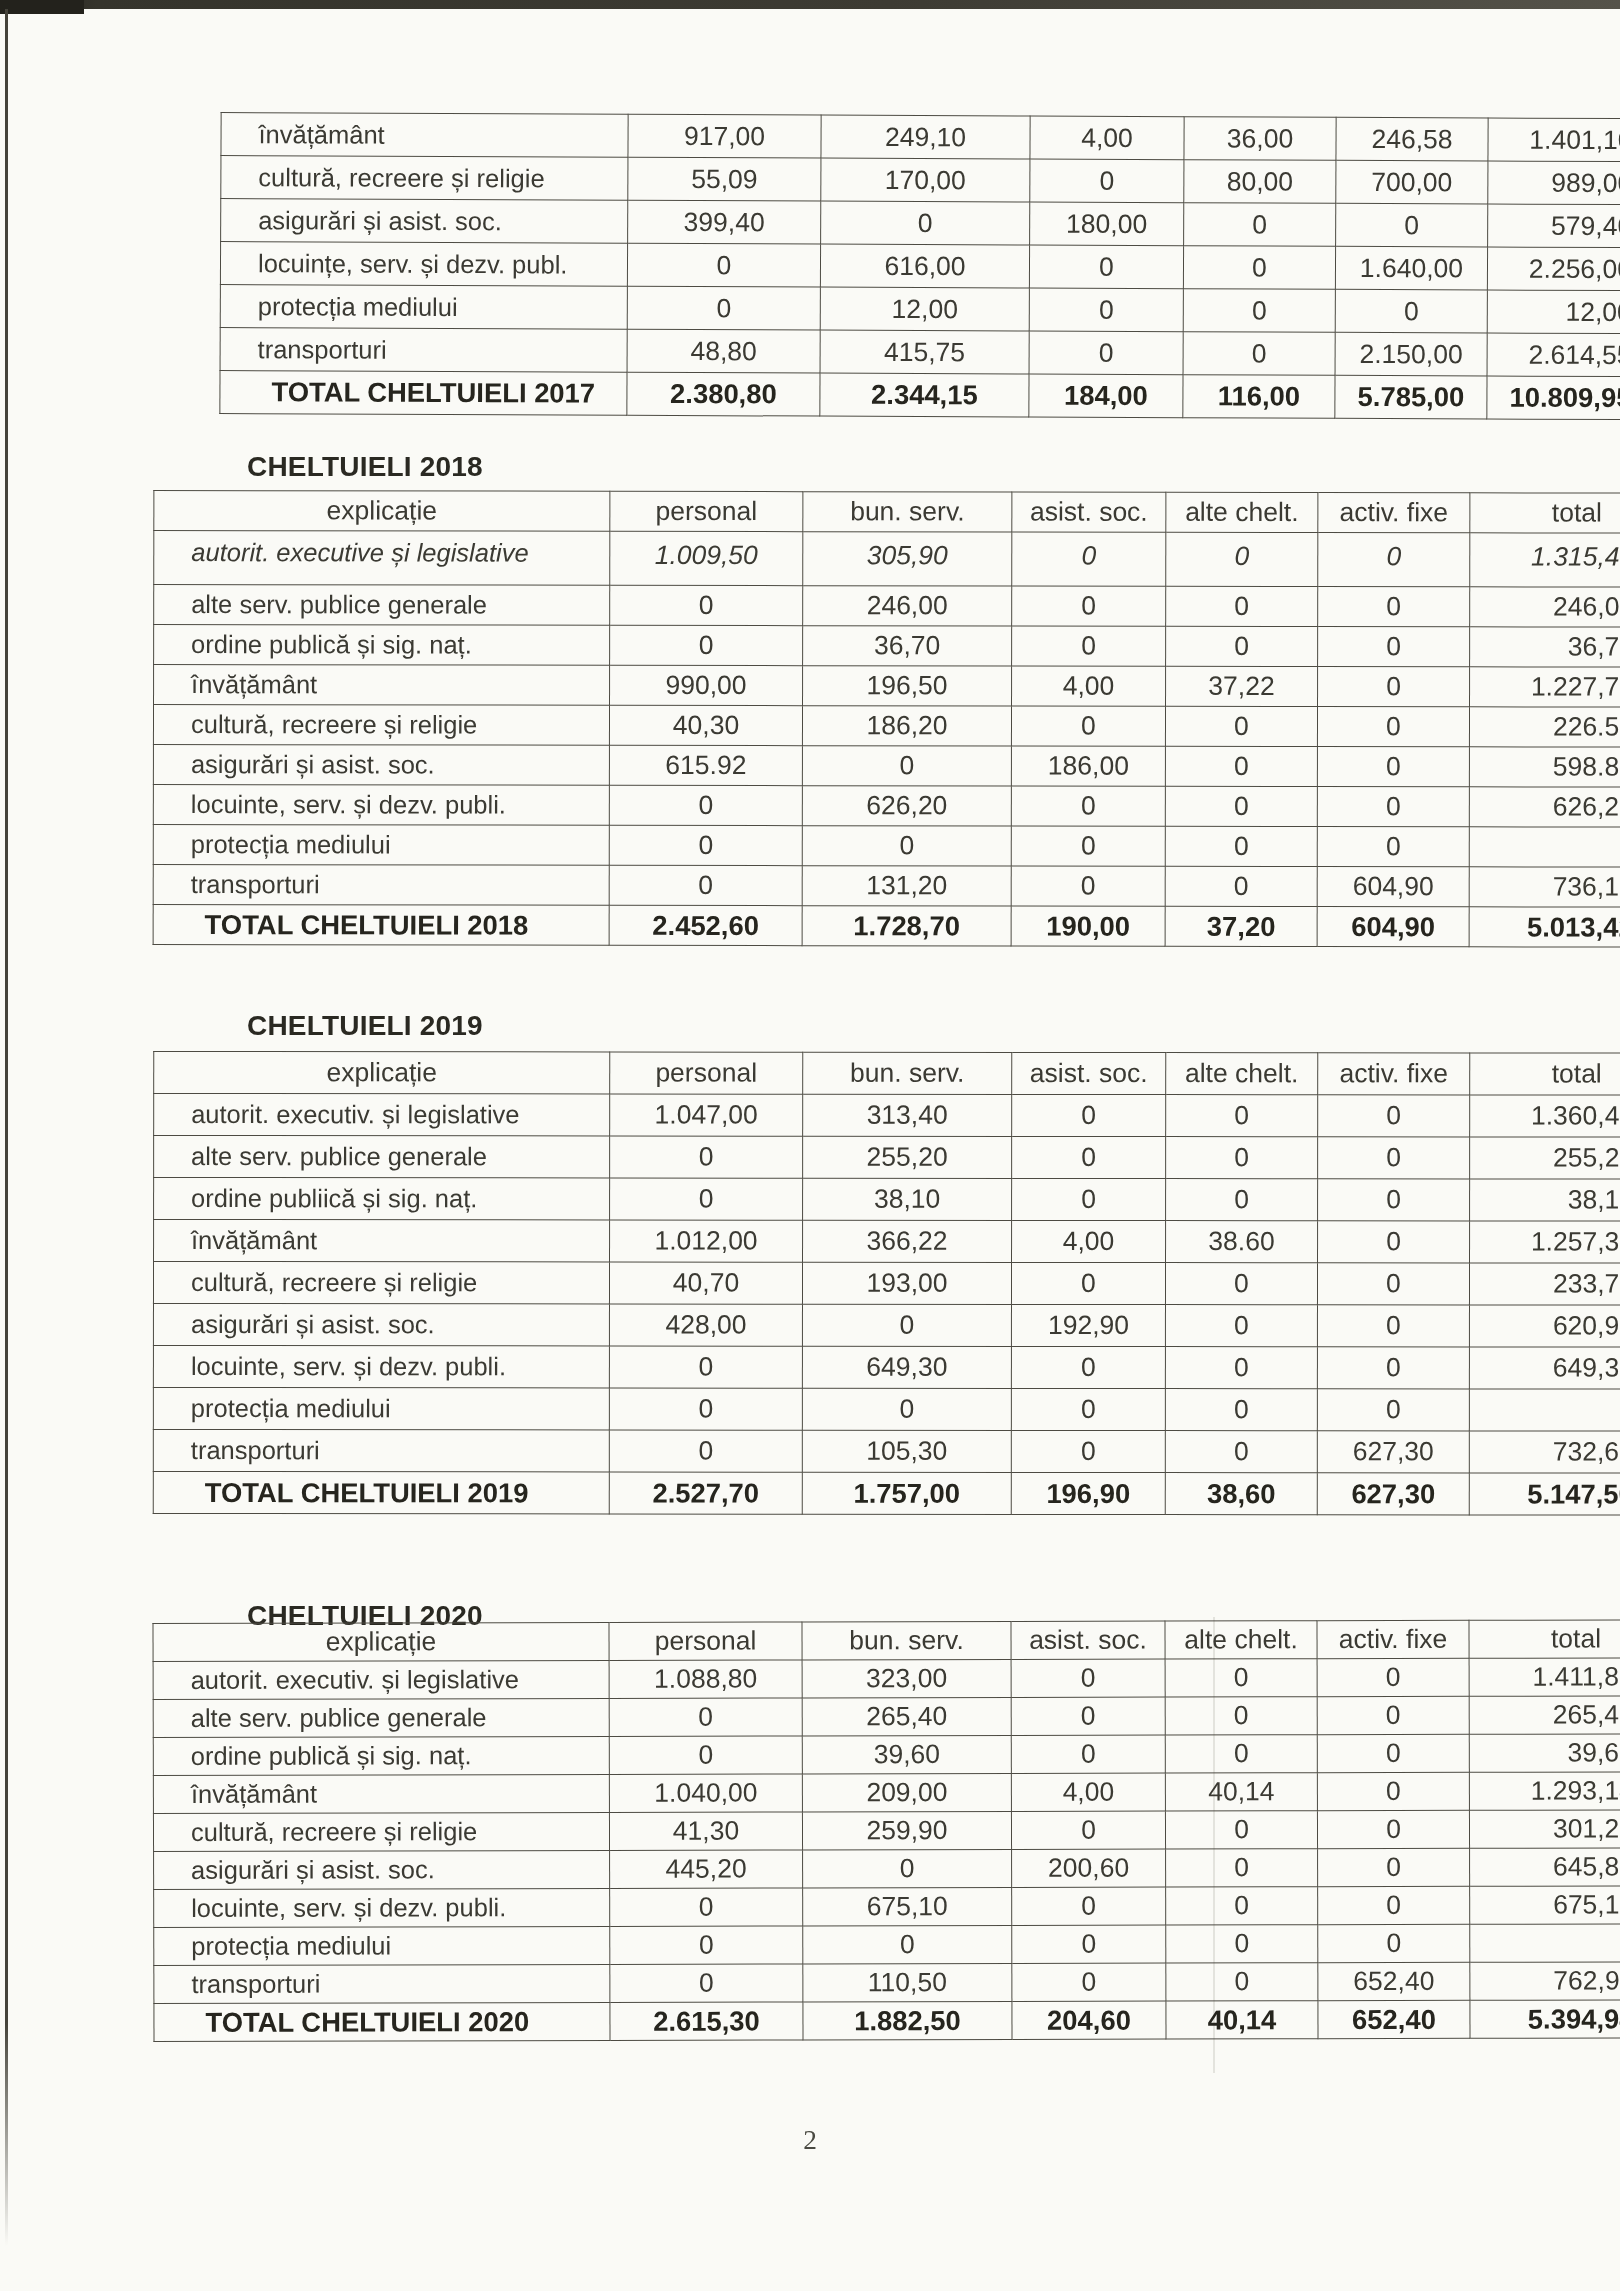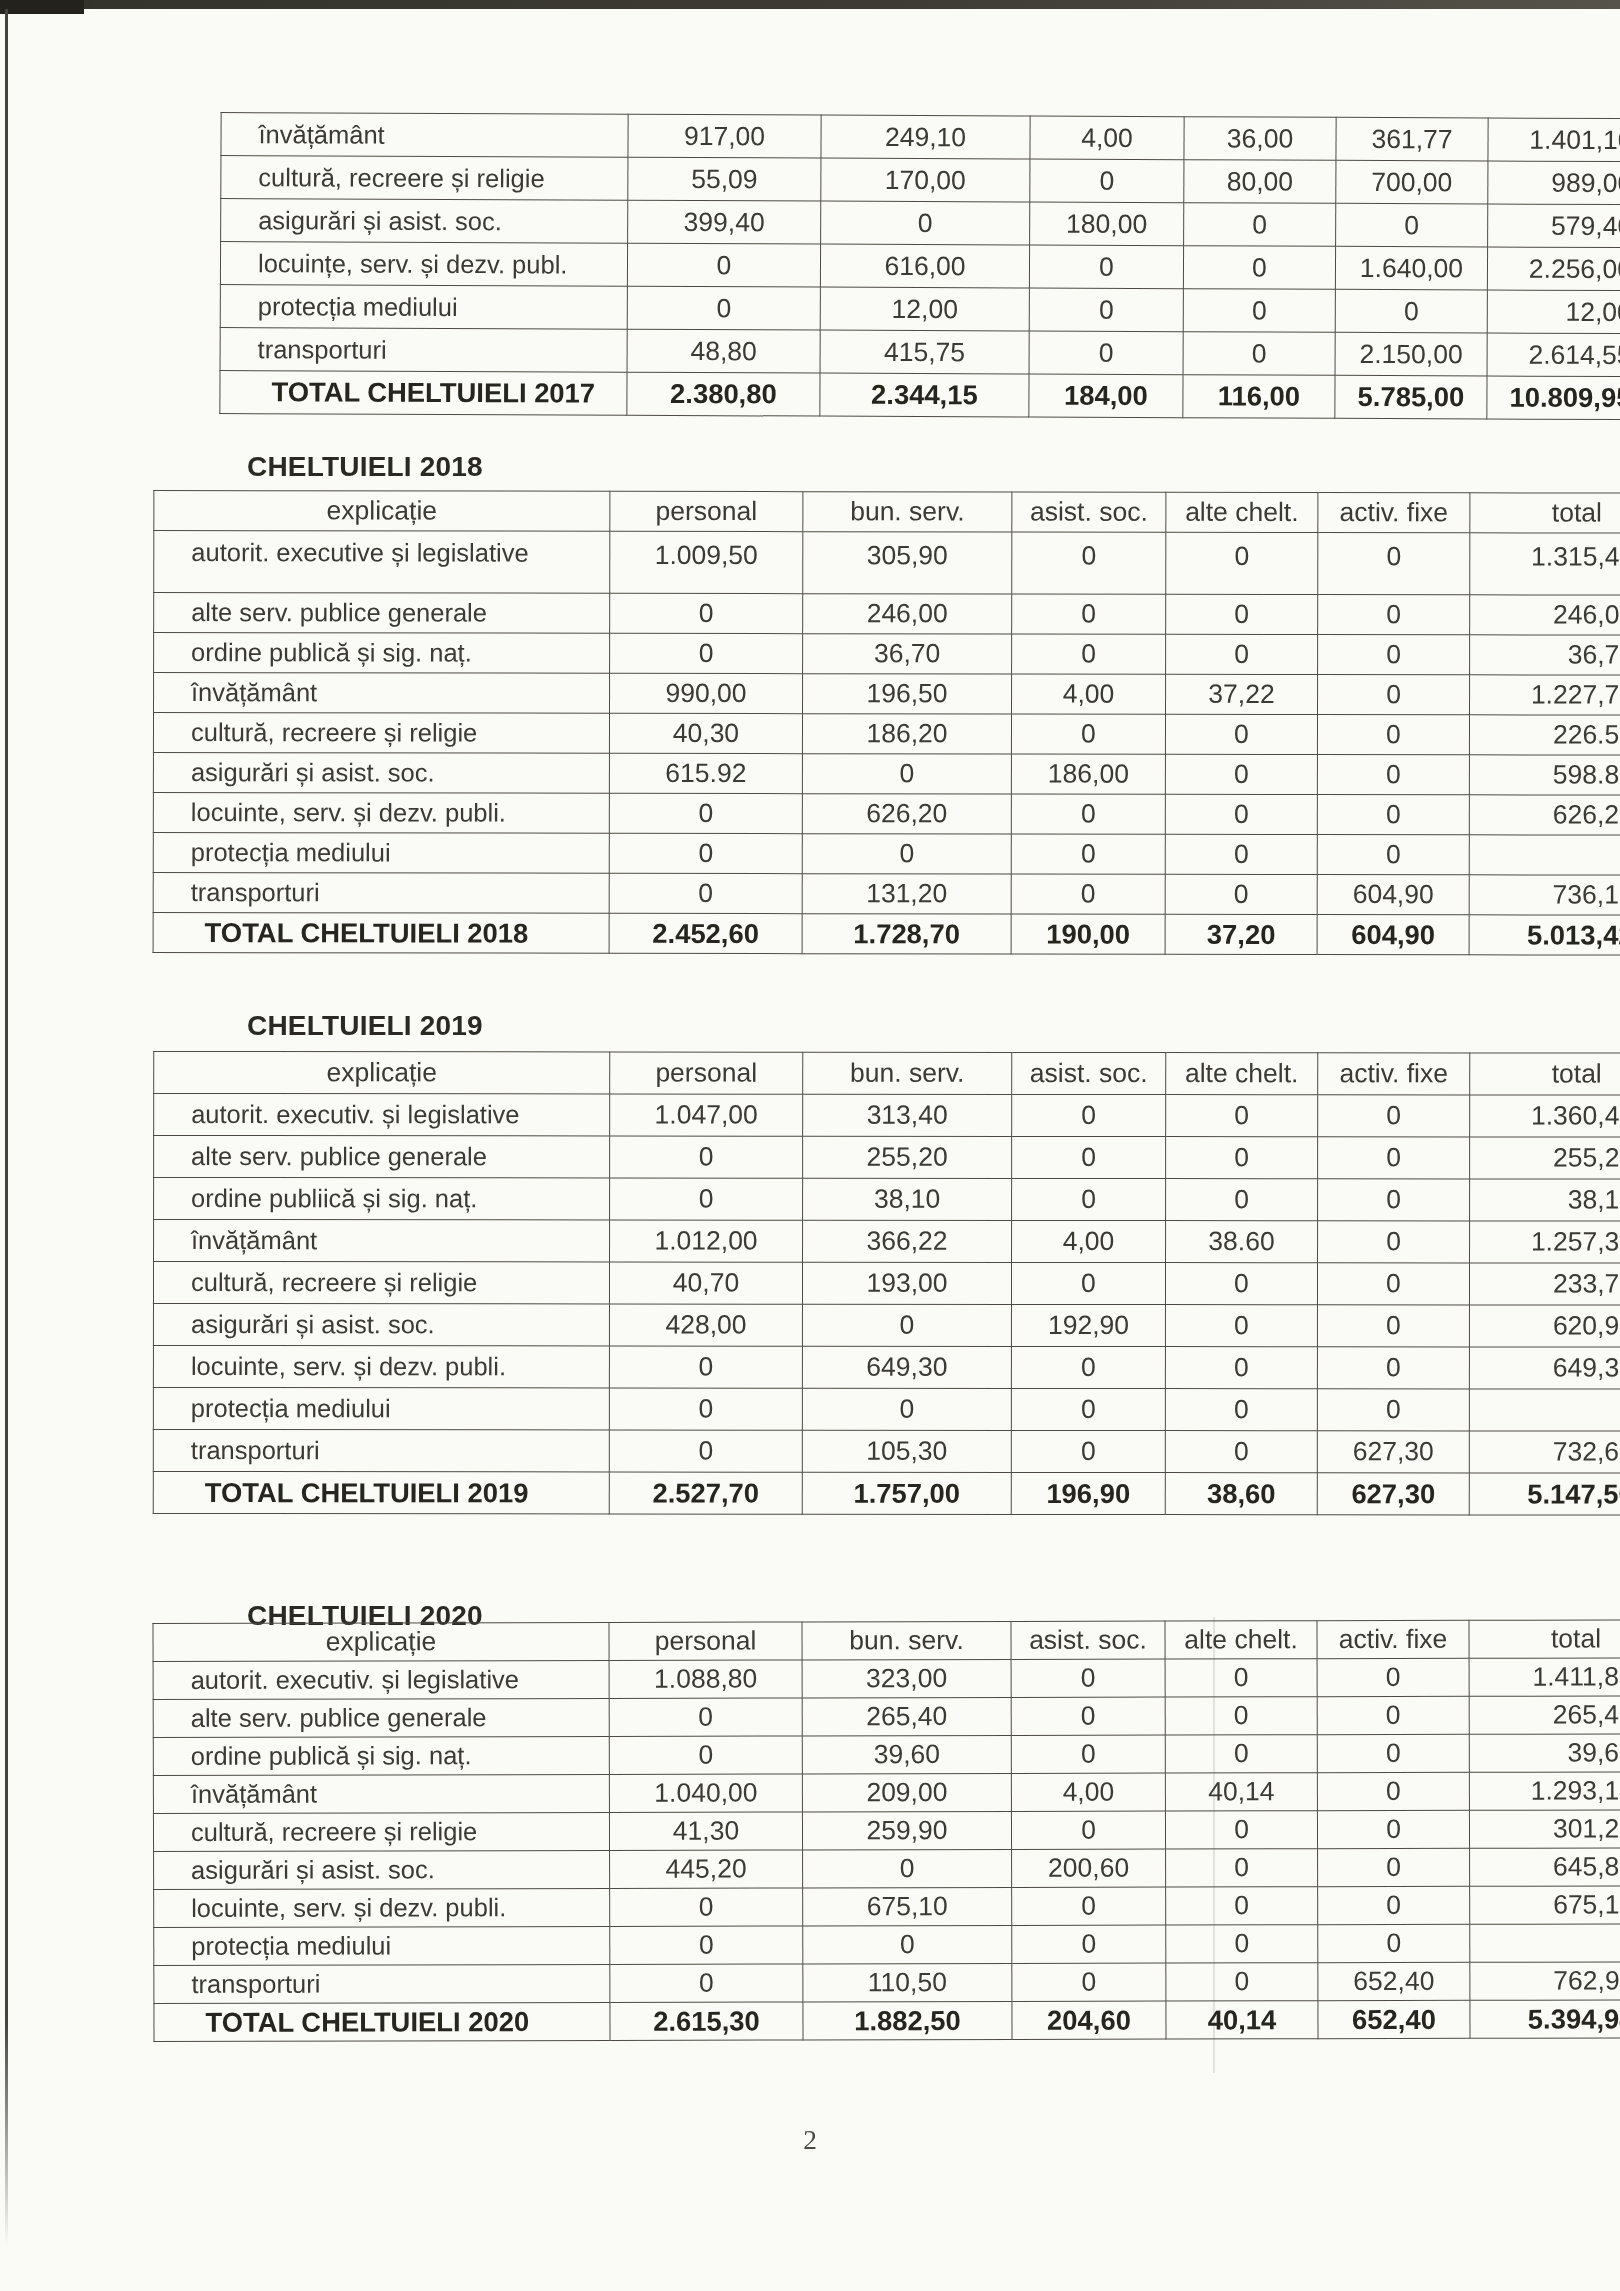--- a/index.html
+++ b/index.html
@@ -57,21 +57,21 @@
   tr.total td{font-weight:700;color:#26251e;font-size:27.4px;}
   tr.total td.label{padding-left:51px;}
   
   .t1{left:220px;top:112px;width:1460px;transform:rotate(.25deg);transform-origin:0 50%;}
   .t1 td{height:42px;}
   
   .t2{left:153px;top:490px;width:1529px;transform:rotate(.1deg);transform-origin:0 50%;}
   .t2 th{height:39px;}
   .t2 td{height:39px;}
   .t2 tbody tr:first-child td:first-child{white-space:normal;padding-right:78px;line-height:36px;}
-  .t2 tbody tr:first-child td{vertical-align:bottom;padding-bottom:22px;}
+  .t2 tbody tr:first-child td{vertical-align:bottom;padding-bottom:14px;font-style:italic;}
   
   .t3{left:153px;top:1051px;width:1529px;transform:rotate(.06deg);transform-origin:0 50%;}
   .t3 th{height:41px;}
   .t3 td{height:41px;}
   
   .t4{left:153px;top:1623px;width:1529px;transform:rotate(-.14deg);transform-origin:0 50%;}
   .t4 th{height:37px;}
   .t4 td{height:37px;}
   
   .page-number{
@@ -98,21 +98,21 @@
       <col style="width:152px">
       <col style="width:194px">
   </colgroup>
 <tbody>
       <tr>
         <td class="label">învățământ</td>
         <td class="num">917,00</td>
         <td class="num">249,10</td>
         <td class="num">4,00</td>
         <td class="num">36,00</td>
-        <td class="num">361,77</td>
+        <td class="num">246,58</td>
         <td class="tot">1.401,10</td>
       </tr>
       <tr>
         <td class="label">cultură, recreere și religie</td>
         <td class="num">55,09</td>
         <td class="num">170,00</td>
         <td class="num">0</td>
         <td class="num">80,00</td>
         <td class="num">700,00</td>
         <td class="tot">989,00</td>

